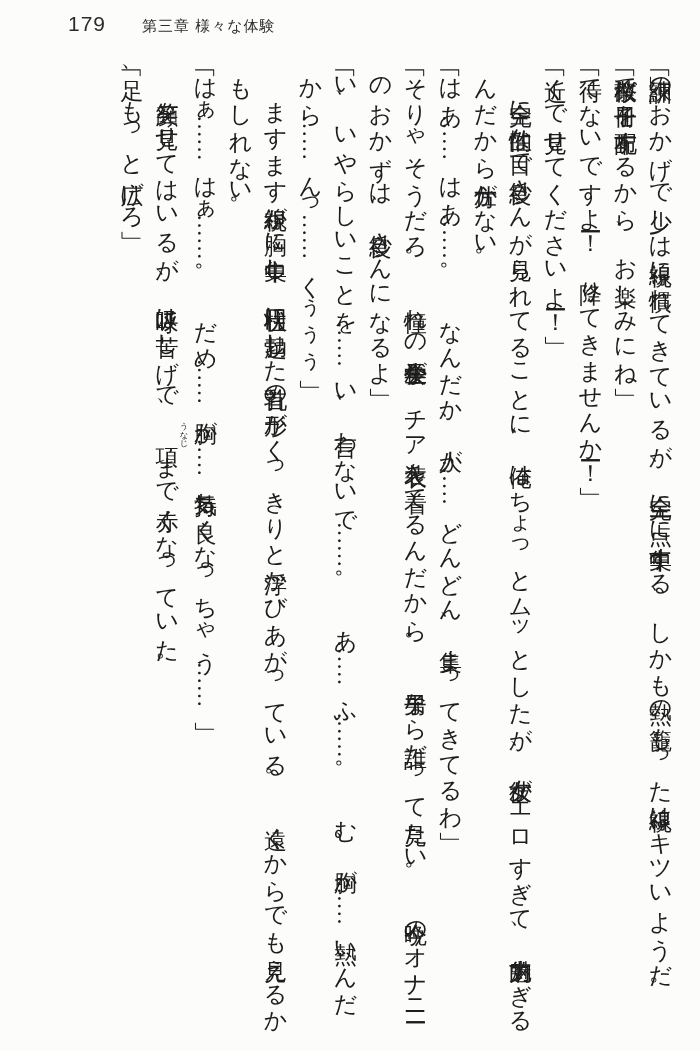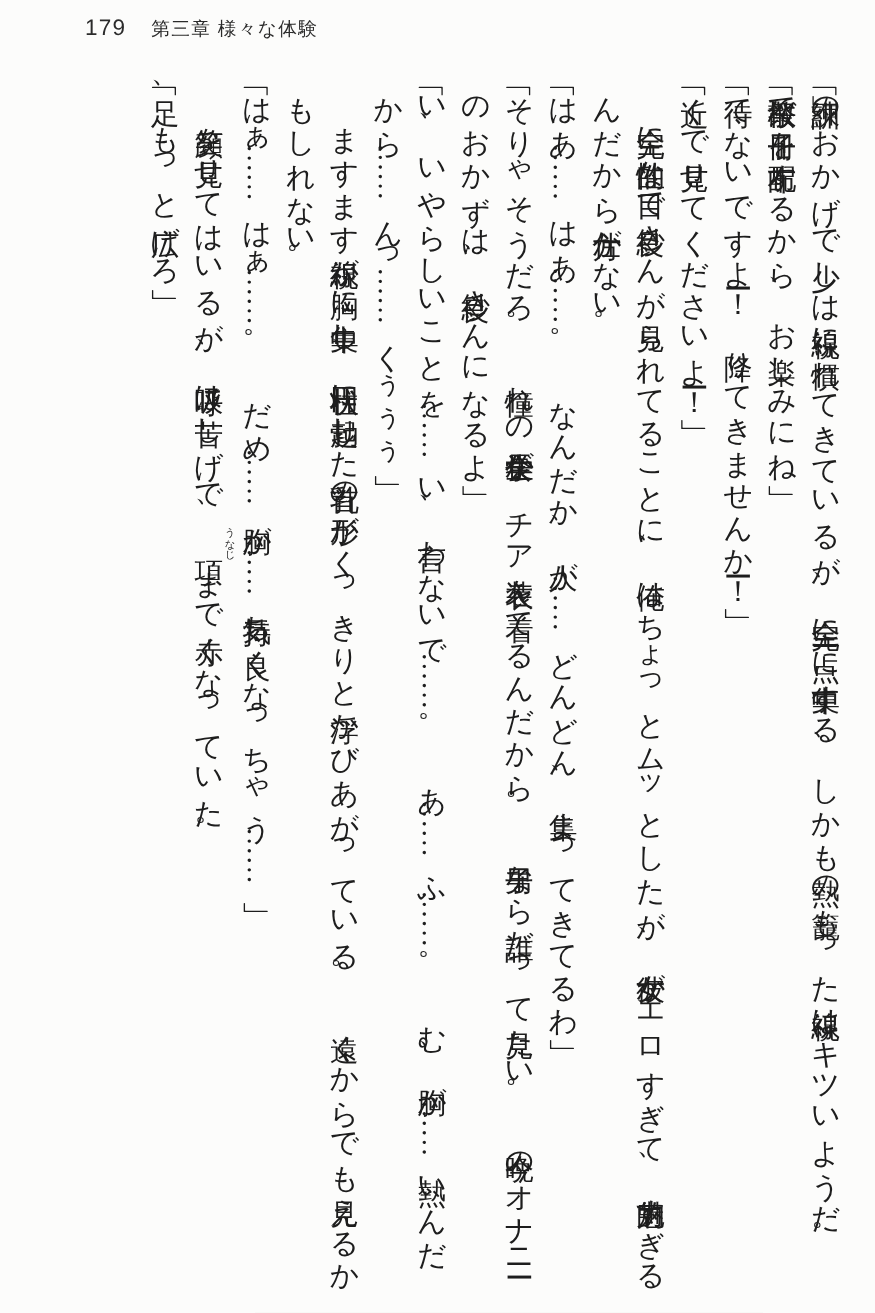--- a/index.html
+++ b/index.html
@@ -20,27 +20,27 @@
   }
   .running-header {
     position: absolute;
     top: 12px;
     left: 68px;
     white-space: nowrap;
     font-family: "Liberation Sans", "DejaVu Sans", sans-serif;
     color: #2b2b2b;
   }
   .page-number {
-    font-size: 18px;
+    font-size: 21px;
     letter-spacing: 1px;
     text-align: center;
   }
   .chapter-title {
     font-size: 15px;
-    margin-left: 20px;
+    margin-left: 36px;
     letter-spacing: 1px;
   }
   .text-block {
     position: absolute;
     top: 62px;
     right: 22px;
     height: 966px;
     writing-mode: vertical-rl;
     -webkit-writing-mode: vertical-rl;
     text-orientation: mixed;

